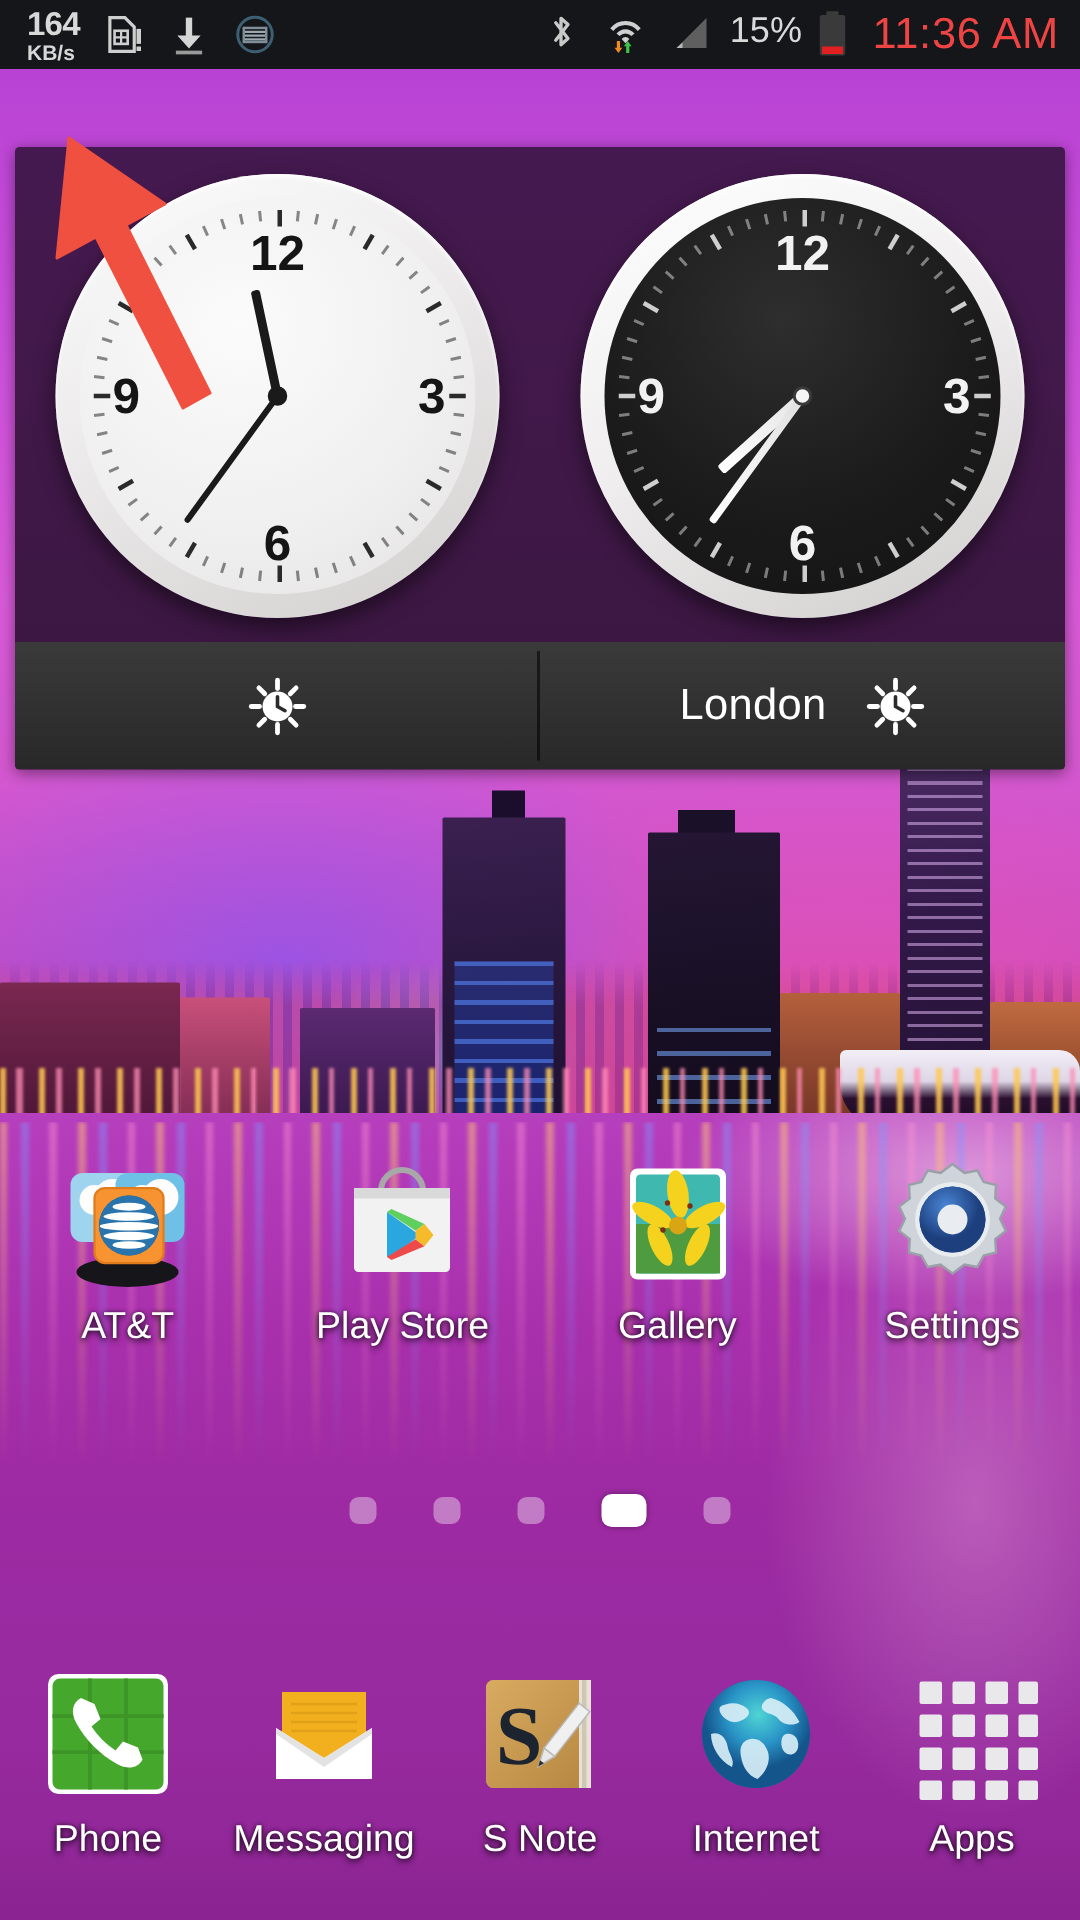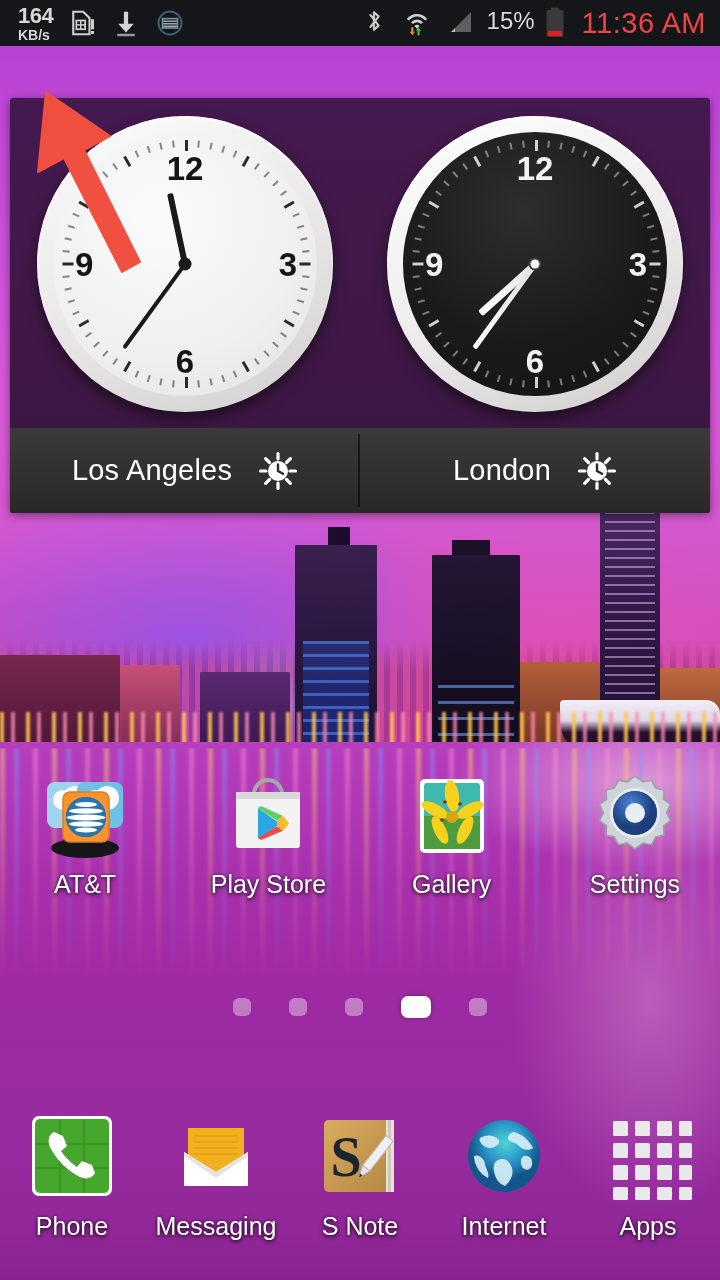--- a/index.html
+++ b/index.html
@@ -458,21 +458,20 @@
           <div class="hand hand-hour-d" id="hand-hour-ld" style="transform: rotate(228deg);"></div>
           <div class="hand hand-min-d" id="hand-min-ld" style="transform: rotate(216deg);"></div>
           <div class="pin pin-d"></div>
         </div>
       </div>
     </div>
   </div>
 
   <div class="clock-bar">
     <div class="cb-cell sep">
-      <span class="city">Los Angeles</span>
       <span class="dst">
         <svg viewBox="0 0 40 40" width="40" height="40">
           <g stroke="#ffffff" stroke-width="3.2" stroke-linecap="round">
             <line x1="20" y1="2.5" x2="20" y2="8"></line>
               <line x1="20" y1="32" x2="20" y2="37.5"></line>
             <line x1="2.5" y1="20" x2="8" y2="20"></line>
               <line x1="32" y1="20" x2="37.5" y2="20"></line>
             <line x1="7.6" y1="7.6" x2="11.5" y2="11.5"></line>
               <line x1="28.5" y1="28.5" x2="32.4" y2="32.4"></line>
             <line x1="7.6" y1="32.4" x2="11.5" y2="28.5"></line>

